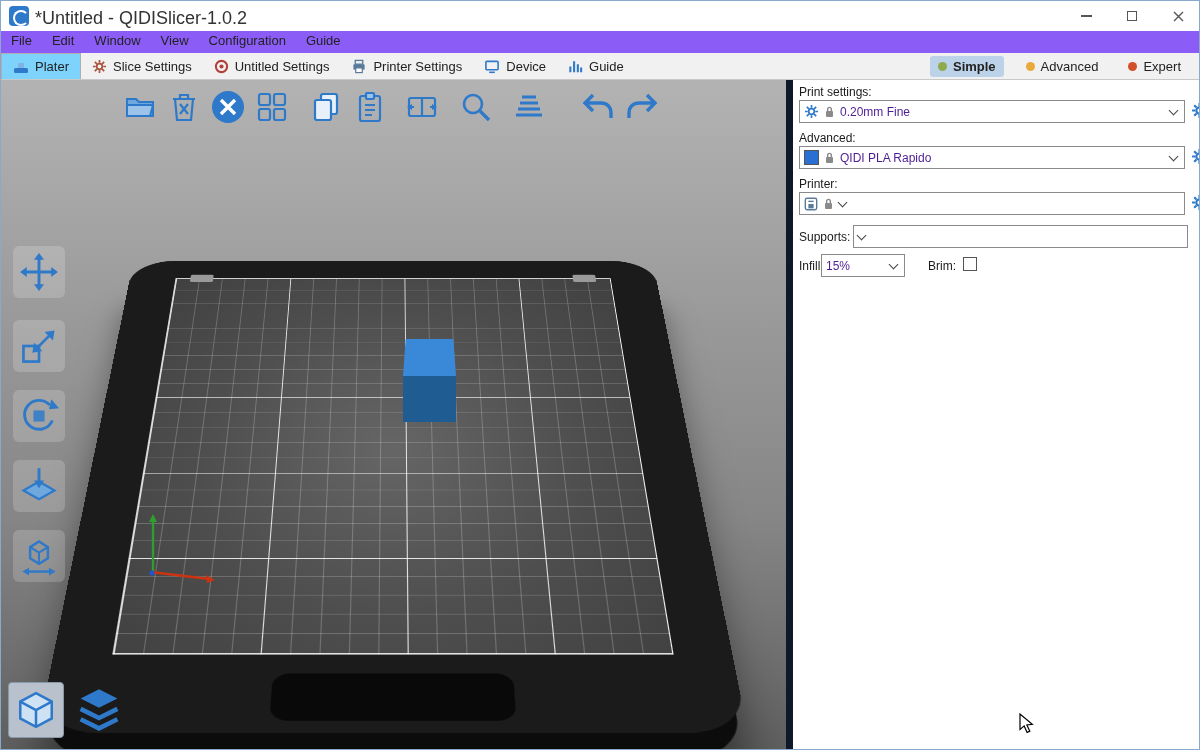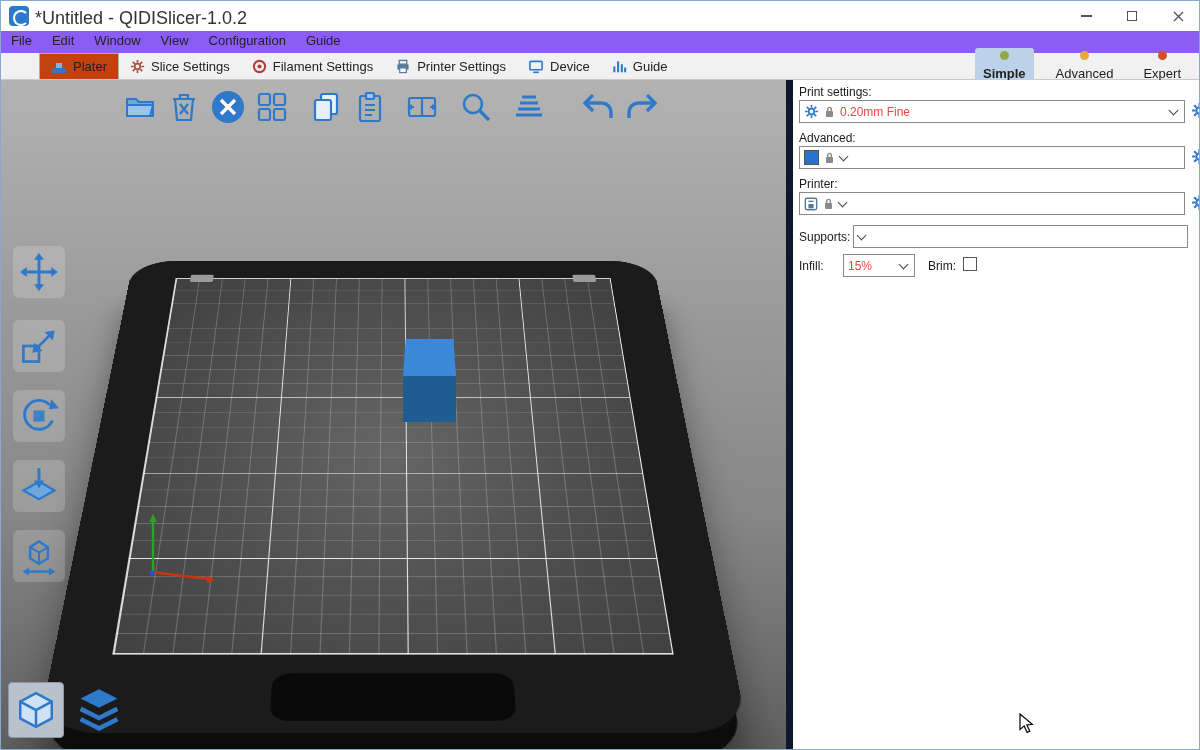--- a/index.html
+++ b/index.html
@@ -16,24 +16,24 @@
   .glyph-min { width:11px; height:1.5px; background:#555; }
   .glyph-max { width:10px; height:10px; border:1.5px solid #555; }
 
   
   .menubar { position:absolute; left:0; top:30px; width:1200px; height:22px; background:#8b5cf6; display:flex; align-items:flex-start; padding-left:0; }
   .menu-item { font-size:13px; color:#222; padding:2px 10px; }
 
   
   .tabbar { position:absolute; left:0; top:52px; width:1200px; height:27px; background:#f1f1f1; border-bottom:1px solid #c9c9c9; display:flex; align-items:stretch; }
   .tab { display:flex; align-items:center; gap:6px; padding:0 11px; font-size:13px; color:#222; }
-  .tab.active { background:#c2410c; border:1px solid #aeaeae; border-bottom:none;margin-left:38px; }
+  .tab.active { background:#7dd3fc; border:1px solid #aeaeae; border-bottom:none; }
   .tab svg { flex:0 0 auto; }
   .modes { margin-left:auto; display:flex; align-items:center; gap:14px; padding-right:12px; }
-  .mode { display:flex; align-items:center; gap:6px; font-size:13px; color:#222; padding:3px 8px; border-radius:3px;flex-direction:column; }
+  .mode { display:flex; align-items:center; gap:6px; font-size:13px; color:#222; padding:3px 8px; border-radius:3px; }
   .mode.active { background:#bcd2e8; font-weight:bold; }
   .dot { width:9px; height:9px; border-radius:50%; }
   .dot-simple { background:#8faa4b; }
   .dot-advanced { background:#e9a93d; }
   .dot-expert { background:#d2502a; }
 
   
   .viewport { position:absolute; left:0; top:79px; width:785px; height:671px; overflow:hidden;
               background:linear-gradient(180deg,#b3b3b3 0%, #9a9a9a 35%, #868686 65%, #5f5f5f 100%); }
   .scene { position:absolute; inset:0; perspective:2000px; perspective-origin:50% 45%; }
@@ -59,21 +59,21 @@
   
   .ticon { position:absolute; top:9px; width:36px; height:36px; display:flex; align-items:center; justify-content:center; }
   .licon { position:absolute; left:12px; width:52px; height:52px; display:flex; align-items:center; justify-content:center;
            background:rgba(255,255,255,.18); border-radius:6px; }
   .vbtn { position:absolute; width:56px; height:56px; display:flex; align-items:center; justify-content:center; border-radius:4px; }
   .vbtn.sel { background:#b9c2cc; border:1px solid #8a99aa; }
 
   
   .panel { position:absolute; left:785px; top:79px; width:415px; height:671px; background:#fff; border-left:7px solid #0f172a; }
   .plabel { position:absolute; left:6px; font-size:12px; color:#1a1a1a; }
-  .combo { position:absolute; height:23px; border:1px solid #8a8a8a; background:#fff; display:flex; align-items:center; gap:5px; padding:0 4px; font-size:12px; color:#ef4444; }
+  .combo { position:absolute; height:23px; border:1px solid #8a8a8a; background:#fff; display:flex; align-items:center; gap:5px; padding:0 4px; font-size:12px; color:#4c1d95; }
   .combo .val { flex:1; white-space:nowrap; overflow:hidden; }
   .chev { width:7px; height:7px; border-right:1.6px solid #444; border-bottom:1.6px solid #444; transform:rotate(45deg); margin:-3px 3px 0 0; }
   .swatch { width:15px; height:15px; background:#2a6fd2; border:1px solid #555; }
   .gearbtn { position:absolute; width:18px; height:18px; }
   .checkbox { position:absolute; width:14px; height:14px; border:1px solid #555; background:#fff; }
   .slice-btn { position:absolute; left:0; bottom:0; width:100%; height:33px; background:#abc9e9; border:none; border-top:1px solid #93b7dc;
                font-family:"Liberation Sans",sans-serif; font-size:13px; font-weight:bold; color:#111; }
   .cursor { position:absolute; left:1018px; top:712px; z-index:50; }
 
   svg { display:block; }
@@ -125,21 +125,21 @@
             <path d="M8 1v3M8 12v3M1 8h3M12 8h3M3 3l2.2 2.2M10.8 10.8L13 13M13 3l-2.2 2.2M5.2 10.8L3 13"></path>
           </g>
         </svg>
       <span>Slice Settings</span>
     </div>
     <div class="tab">
       <svg width="15" height="15" viewBox="0 0 16 16">
         <circle cx="8" cy="8" r="6" fill="none" stroke="#b04038" stroke-width="2.2"></circle>
           <circle cx="8" cy="8" r="2.2" fill="#b04038"></circle>
         </svg>
-      <span>Filament Settings</span>
+      <span>Untitled Settings</span>
     </div>
     <div class="tab">
       <svg width="16" height="15" viewBox="0 0 16 16">
         <rect x="4" y="1.5" width="8" height="4" fill="none" stroke="#5a7a9a" stroke-width="1.4"></rect>
           <rect x="2" y="5.5" width="12" height="6" rx="1" fill="#5a7a9a"></rect>
           <rect x="4.5" y="9.5" width="7" height="5" fill="#fff" stroke="#5a7a9a" stroke-width="1.3"></rect>
         </svg>
       <span>Printer Settings</span>
     </div>
     <div class="tab">
@@ -354,20 +354,21 @@
         </svg>
     </span>
 
     <span class="plabel" style="top:51px">Advanced:</span>
     <div class="combo" style="left:6px; top:66px; width:386px">
       <span class="swatch"></span>
       <svg width="11" height="13" viewBox="0 0 12 14">
         <path d="M4 7V4.5a2 2 0 0 1 4 0V7" fill="none" stroke="#8a8a8a" stroke-width="1.6"></path>
           <rect x="2.2" y="6.5" width="7.6" height="6.5" rx="1" fill="#8a8a8a"></rect>
         </svg>
+      <span class="val">QIDI PLA Rapido</span>
       <span class="chev"></span>
     </div>
     <span class="gearbtn" style="left:398px; top:68px">
       <svg width="17" height="17" viewBox="0 0 16 16">
         <g stroke="#2e79c9" stroke-width="2" fill="none">
             <circle cx="8" cy="8" r="3"></circle>
             <path d="M8 1v3M8 12v3M1 8h3M12 8h3M3 3l2.2 2.2M10.8 10.8L13 13M13 3l-2.2 2.2M5.2 10.8L3 13"></path>
           </g>
         </svg>
     </span>
@@ -393,21 +394,21 @@
           </g>
         </svg>
     </span>
 
     <span class="plabel" style="top:150px">Supports:</span>
     <div class="combo" style="left:60px; top:145px; width:335px">
       <span class="chev"></span>
     </div>
 
     <span class="plabel" style="top:179px">Infill:</span>
-    <div class="combo" style="left:50px; top:174px; width:72px">
+    <div class="combo" style="left:28px; top:174px; width:84px">
       <span class="val">15%</span>
       <span class="chev"></span>
     </div>
     <span class="plabel" style="left:135px; top:179px">Brim:</span>
     <span class="checkbox" style="left:170px; top:177px"></span>
 
   </div>
 
   <svg class="cursor" width="16" height="22" viewBox="0 0 16 22">
     <path d="M1 1l0 15.5 4.2-3.6 2.9 6.5 2.7-1.2-2.9-6.3 5.4-0.5z" fill="#fff" stroke="#000" stroke-width="1.2"></path>

